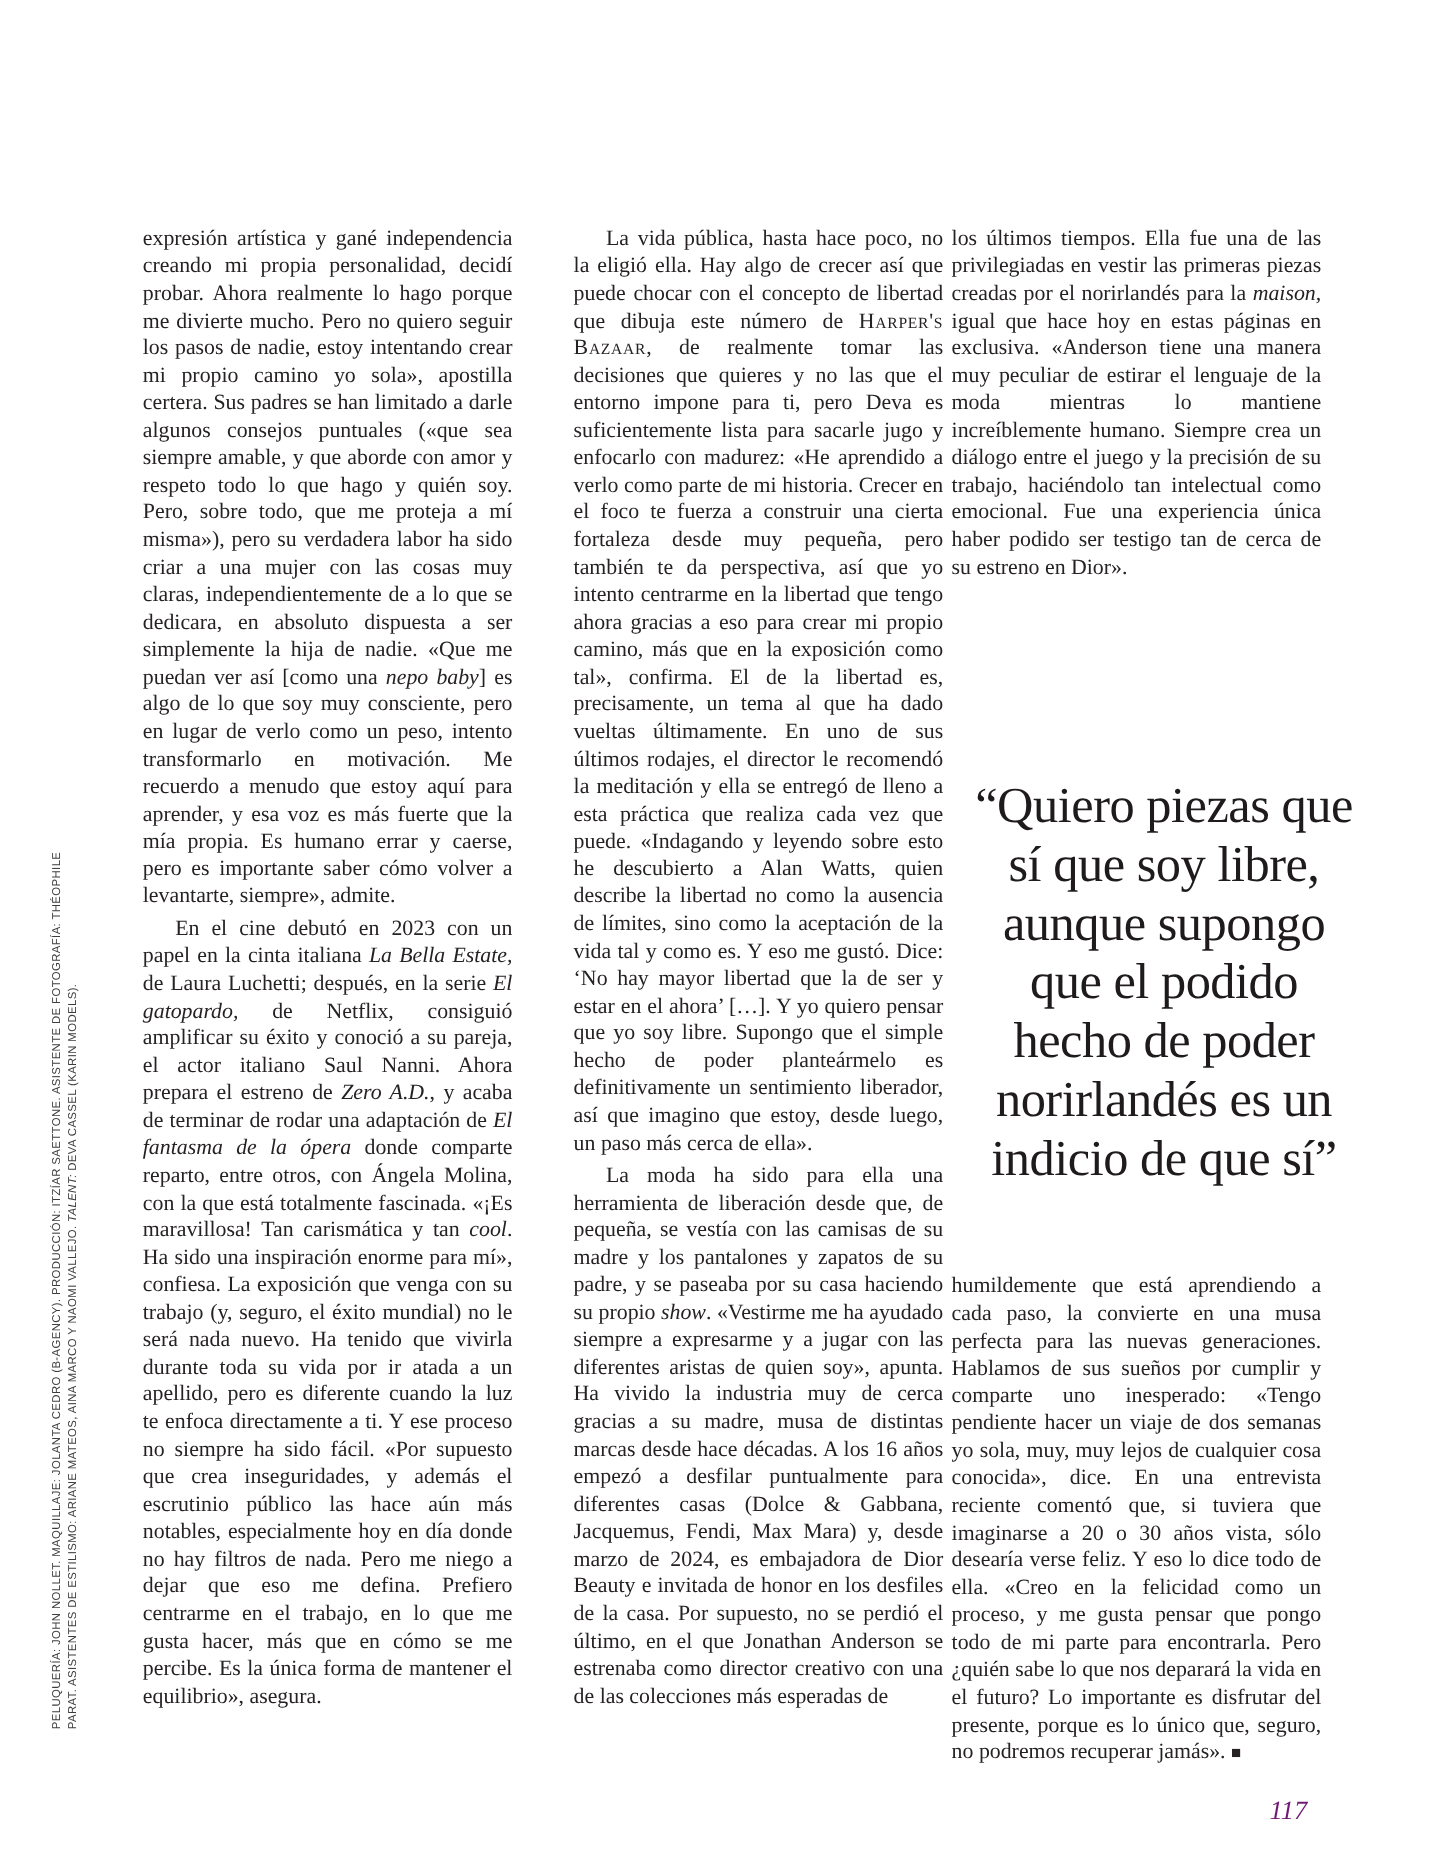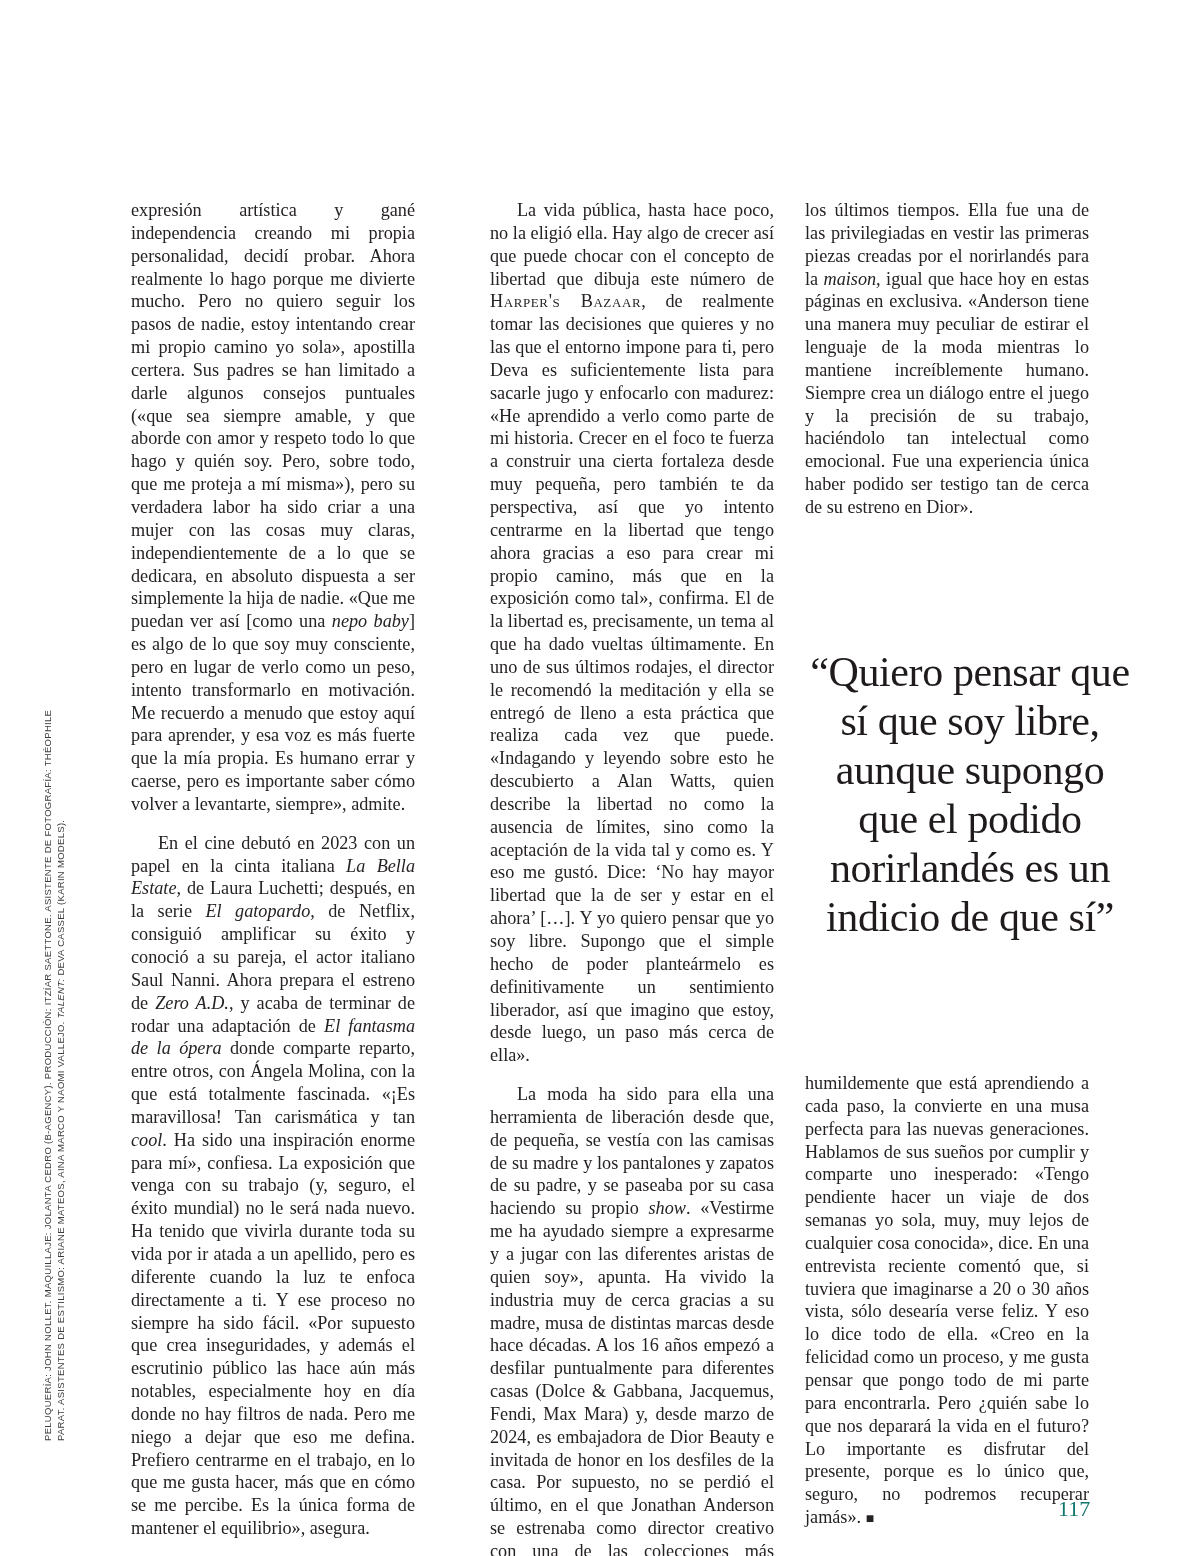--- a/index.html
+++ b/index.html
@@ -21,21 +21,21 @@
     line-height: 22.85px;
     text-align: justify;
     hyphens: auto;
     -webkit-hyphens: auto;
     color: #262223;
   }
   .col-1 { left: 115px; top: 183px; }
   .col-2 { left: 474px; top: 183px; }
   .col-3-top { left: 789px; top: 183px; }
   .col-3-bottom { left: 789px; top: 1056px; }
-  .column p { margin: 16px; padding: 0; }
+  .column p { margin: 4px; padding: 0; }
   .column p.indent { text-indent: 27px; }
   .it { font-style: italic; }
   .sc { font-variant: small-caps; letter-spacing: 0.6px; }
   .endmark { font-size: 14px; letter-spacing: 0; }
 
   
   .pull-quote {
     position: absolute;
     left: 770px; top: 648px; width: 400px;
     text-align: center;
@@ -61,21 +61,22 @@
     color: #3c3c3c;
   }
   .credit-line { white-space: nowrap; }
 
   
   .page-number {
     position: absolute;
     left: 1058px; top: 1496px;
     font-family: "Liberation Serif", serif;
     font-size: 22px;
-    color: #0f766e;
+    color: #701a75;
+    font-style: italic;
   }
 </style>
 </head>
 <body>
 
 <div class="page">
 
   <div class="credits">
     <div class="credit-line"><span>PELUQUERÍA: JOHN NOLLET. MAQUILLAJE: JOLANTA CEDRO (B-AGENCY). PRODUCCIÓN: ITZÍAR SAETTONE. ASISTENTE DE FOTOGRAFÍA: THÉOPHILE</span></div>
     <div class="credit-line"><span>PARAT. ASISTENTES DE ESTILISMO: ARIANE MATEOS, AINA MARCO Y NAOMI VALLEJO. </span><span class="it">TALENT:</span><span> DEVA CASSEL (KARIN MODELS).</span></div>
@@ -89,24 +90,25 @@
   <div class="column col-2">
       <p class="indent"><span>La vida pública, hasta hace poco, no la eligió ella. Hay algo de crecer así que puede chocar con el concepto de libertad que dibuja este número de </span><span class="sc">Harper's Bazaar</span><span>, de realmente tomar las decisiones que quieres y no las que el entorno impone para ti, pero Deva es suficientemente lista para sacarle jugo y enfocarlo con madurez: «He aprendido a verlo como parte de mi historia. Crecer en el foco te fuerza a construir una cierta fortaleza desde muy pequeña, pero también te da perspectiva, así que yo intento centrarme en la libertad que tengo ahora gracias a eso para crear mi propio camino, más que en la exposición como tal», confirma. El de la libertad es, precisamente, un tema al que ha dado vueltas últimamente. En uno de sus últimos rodajes, el director le recomendó la meditación y ella se entregó de lleno a esta práctica que realiza cada vez que puede. «Indagando y leyendo sobre esto he descubierto a Alan Watts, quien describe la libertad no como la ausencia de límites, sino como la aceptación de la vida tal y como es. Y eso me gustó. Dice: ‘No hay mayor libertad que la de ser y estar en el ahora’ […]. Y yo quiero pensar que yo soy libre. Supongo que el simple hecho de poder planteármelo es definitivamente un sentimiento liberador, así que imagino que estoy, desde luego, un paso más cerca de ella».</span></p>
       <p class="indent"><span>La moda ha sido para ella una herramienta de liberación desde que, de pequeña, se vestía con las camisas de su madre y los pantalones y zapatos de su padre, y se paseaba por su casa haciendo su propio </span><span class="it">show</span><span>. «Vestirme me ha ayudado siempre a expresarme y a jugar con las diferentes aristas de quien soy», apunta. Ha vivido la industria muy de cerca gracias a su madre, musa de distintas marcas desde hace décadas. A los 16 años empezó a desfilar puntualmente para diferentes casas (Dolce &amp; Gabbana, Jacquemus, Fendi, Max Mara) y, desde marzo de 2024, es embajadora de Dior Beauty e invitada de honor en los desfiles de la casa. Por supuesto, no se perdió el último, en el que Jonathan Anderson se estrenaba como director creativo con una de las colecciones más esperadas de</span></p>
     </div>
 
   <div class="column col-3-top">
       <p><span>los últimos tiempos. Ella fue una de las privilegiadas en vestir las primeras piezas creadas por el norirlandés para la </span><span class="it">maison,</span><span> igual que hace hoy en estas páginas en exclusiva. «Anderson tiene una manera muy peculiar de estirar el lenguaje de la moda mientras lo mantiene increíblemente humano. Siempre crea un diálogo entre el juego y la precisión de su trabajo, haciéndolo tan intelectual como emocional. Fue una experiencia única haber podido ser testigo tan de cerca de su estreno en Dior».</span></p>
     </div>
 
   <div class="pull-quote">
-      <div class="q-line">“Quiero pensar que</div>
+      <div class="q-line">“Quiero piezas que</div>
       <div class="q-line">sí que soy libre,</div>
       <div class="q-line">aunque supongo</div>
       <div class="q-line">que el podido</div>
+      <div class="q-line">hecho de poder</div>
       <div class="q-line">norirlandés es un</div>
       <div class="q-line">indicio de que sí”</div>
     </div>
 
   <div class="column col-3-bottom">
       <p><span>humildemente que está aprendiendo a cada paso, la convierte en una musa perfecta para las nuevas generaciones. Hablamos de sus sueños por cumplir y comparte uno inesperado: «Tengo pendiente hacer un viaje de dos semanas yo sola, muy, muy lejos de cualquier cosa conocida», dice. En una entrevista reciente comentó que, si tuviera que imaginarse a 20 o 30 años vista, sólo desearía verse feliz. Y eso lo dice todo de ella. «Creo en la felicidad como un proceso, y me gusta pensar que pongo todo de mi parte para encontrarla. Pero ¿quién sabe lo que nos deparará la vida en el futuro? Lo importante es disfrutar del presente, porque es lo único que, seguro, no podremos recuperar jamás». </span><span class="endmark">■</span></p>
     </div>
 
   <div class="page-number">117</div>
 

